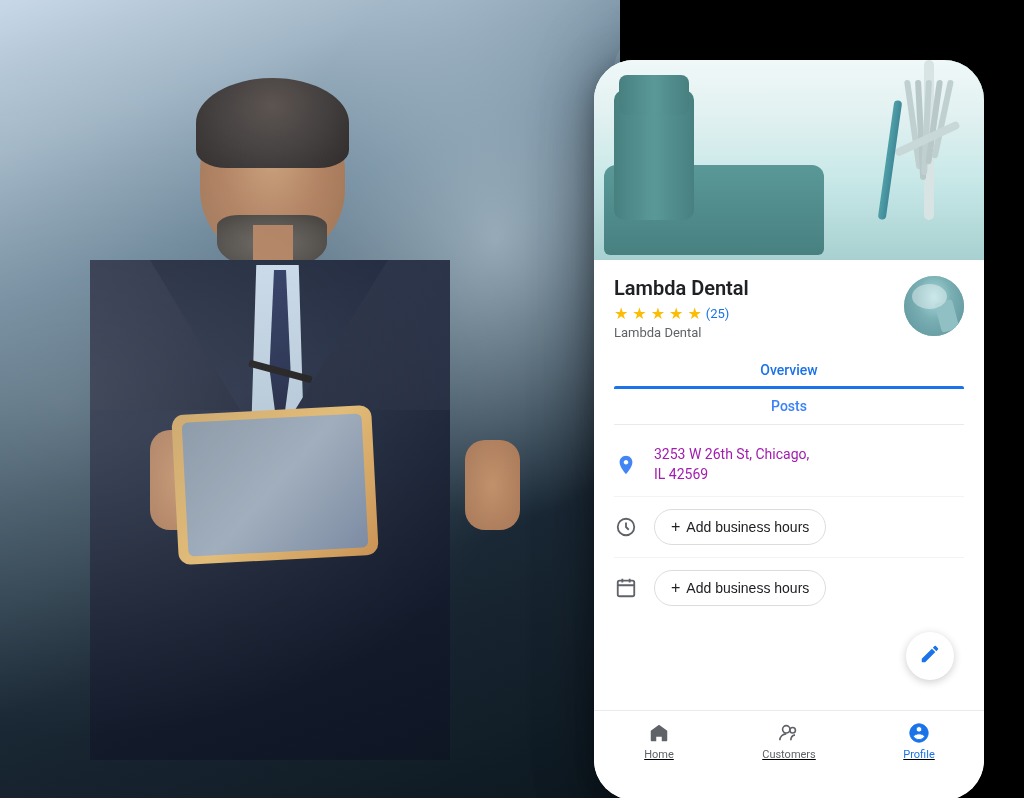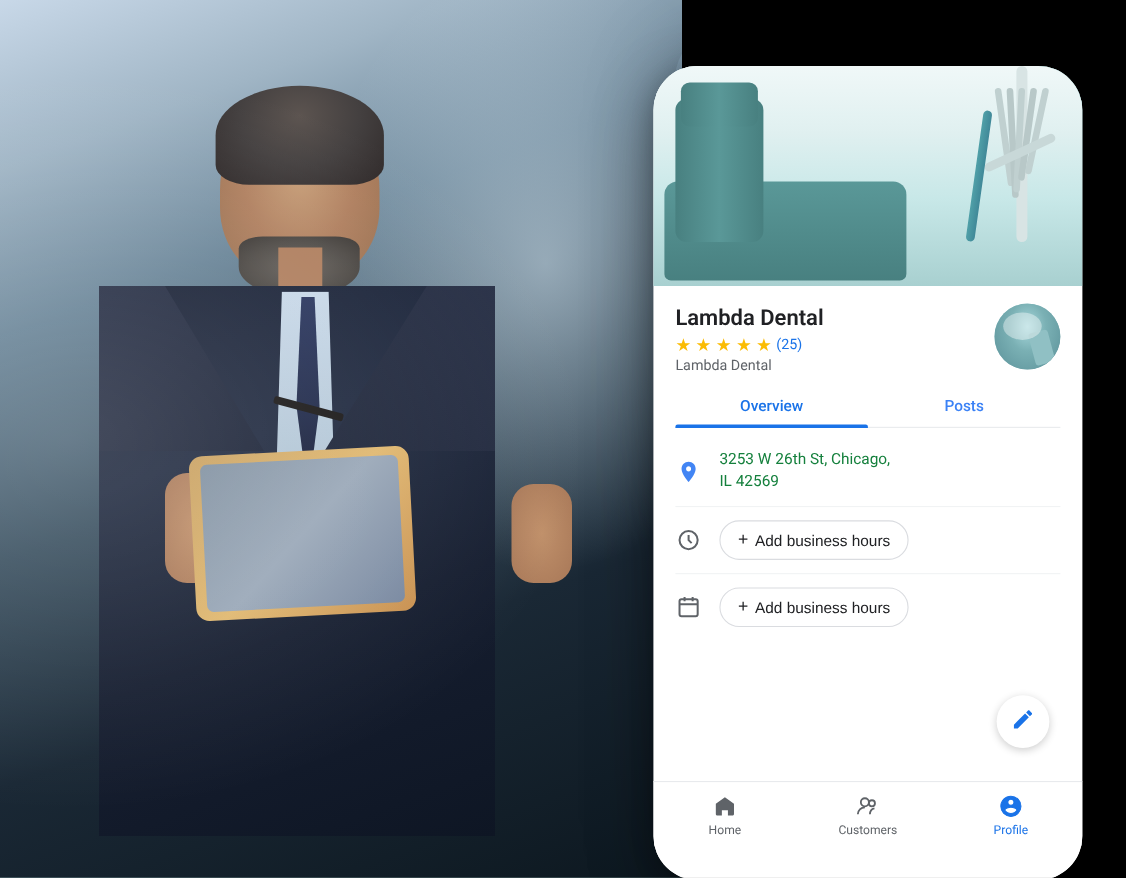--- a/index.html
+++ b/index.html
@@ -121,20 +121,21 @@
       background:
         radial-gradient(ellipse at 50% 35%, #a8d8dc 0%, #7ab0b4 40%, #5a9098 100%);
       position: relative;
     }
 
     
     .tabs-row {
       display: flex;
       border-bottom: 1px solid #e8eaed;
       margin-top: 12px;
+      flex-direction: column;
     }
 
     .tab-item {
       padding: 10px 16px;
       font-size: 14px;
       font-weight: 500;
       color: #3b82f6;
       cursor: pointer;
       position: relative;
       flex: 1;
@@ -182,21 +183,21 @@
       flex-shrink: 0;
       color: #5f6368;
     }
 
     .info-content {
       flex: 1;
     }
 
     .info-address {
       font-size: 14px;
-      color: #15803d;
+      color: #a21caf;
       line-height: 1.4;
     }
 
     .add-button {
       display: flex;
       align-items: center;
       gap: 6px;
       padding: 8px 16px;
       border: 1px solid #dadce0;
       border-radius: 20px;
@@ -253,20 +254,21 @@
       padding-top: 10px;
     }
 
     .nav-item {
       flex: 1;
       display: flex;
       flex-direction: column;
       align-items: center;
       gap: 3px;
       cursor: pointer;
+      text-decoration: underline;
     }
 
     .nav-icon {
       width: 24px;
       height: 24px;
       display: flex;
       align-items: center;
       justify-content: center;
     }
 

